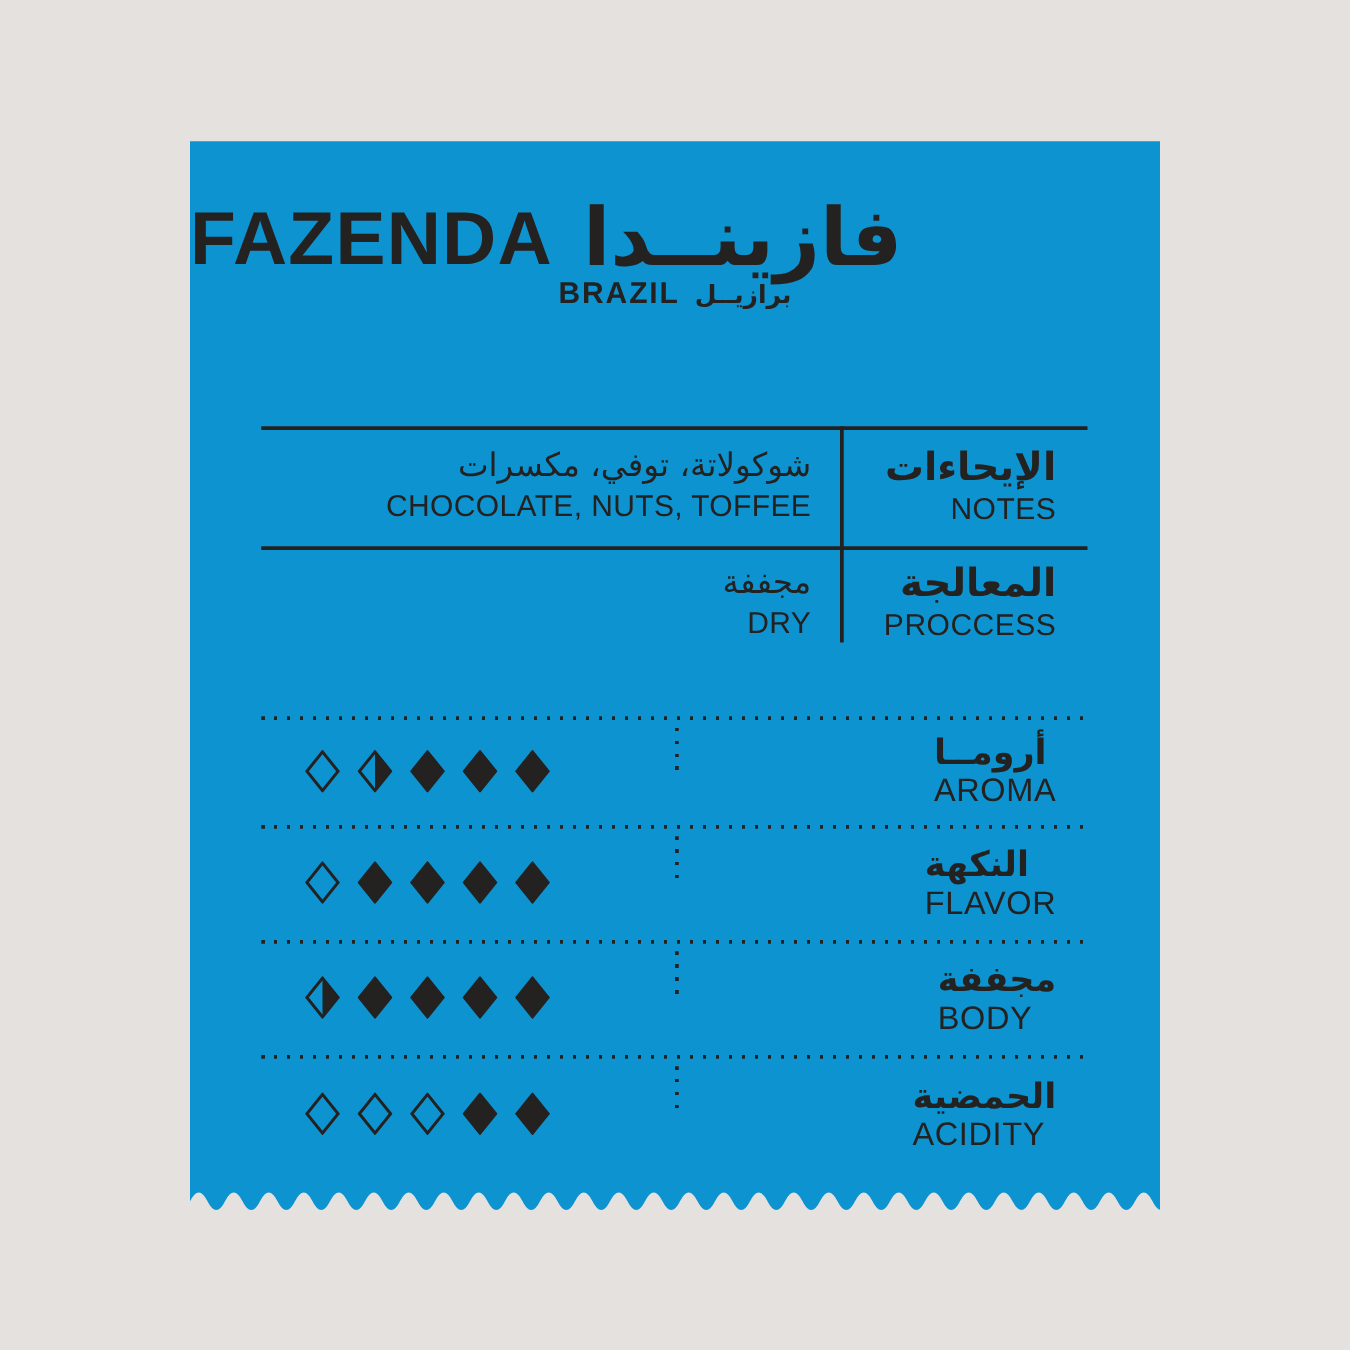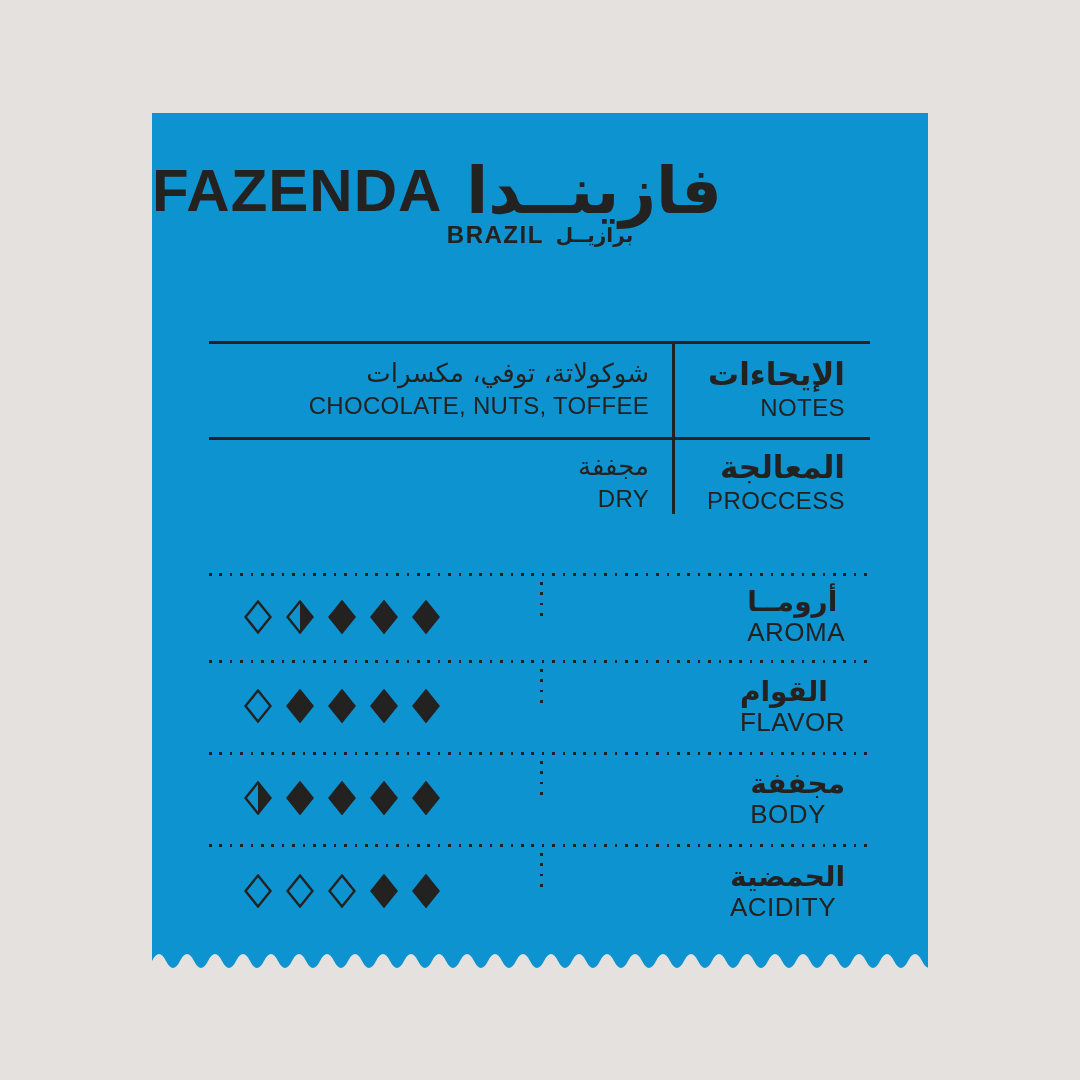--- a/index.html
+++ b/index.html
@@ -148,21 +148,21 @@
             <polygon points="14,1.5 26.5,17 14,32.5 1.5,17" fill="#242220" stroke="#242220" stroke-width="2.4"></polygon>
           </svg>
           <svg class="diamond" width="28" height="34" viewBox="0 0 28 34">
             <polygon points="14,1.5 26.5,17 14,32.5 1.5,17" fill="#242220" stroke="#242220" stroke-width="2.4"></polygon>
           </svg>
           <svg class="diamond" width="28" height="34" viewBox="0 0 28 34">
             <polygon points="14,1.5 26.5,17 14,32.5 1.5,17" fill="#242220" stroke="#242220" stroke-width="2.4"></polygon>
           </svg>
         </div>
       <div class="rating-label">
-        <div class="ar" dir="rtl">القوام</div>
+        <div class="ar" dir="rtl">النكهة</div>
         <div class="en">FLAVOR</div>
       </div>
     </div>
 
     <div class="rating-row rr3">
       <div class="dotline"></div>
       <div class="vstub"></div>
       <div class="diamonds">
           <svg class="diamond" width="28" height="34" viewBox="0 0 28 34">
             <polygon points="14,1.5 26.5,17 14,32.5 1.5,17" fill="none" stroke="#242220" stroke-width="2.4"></polygon>

